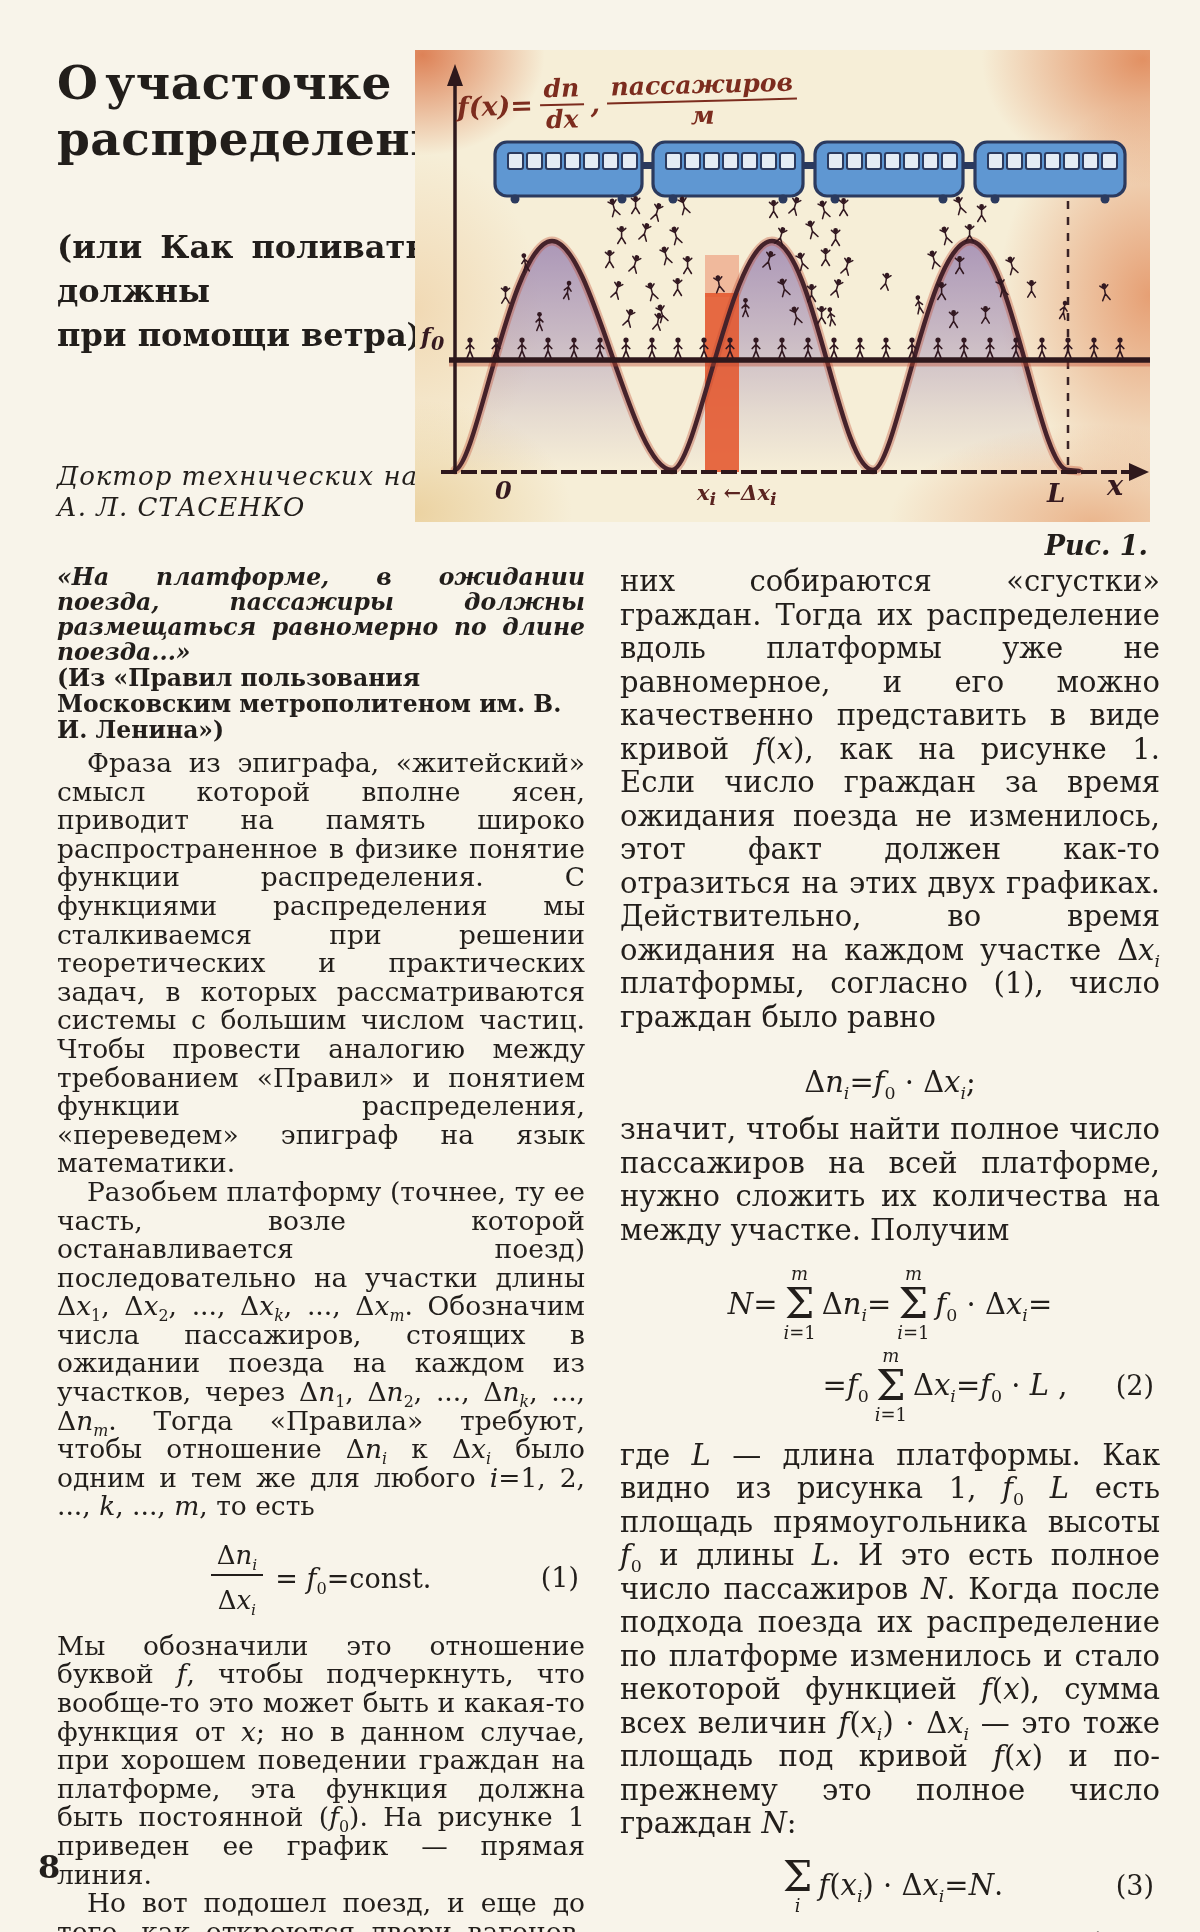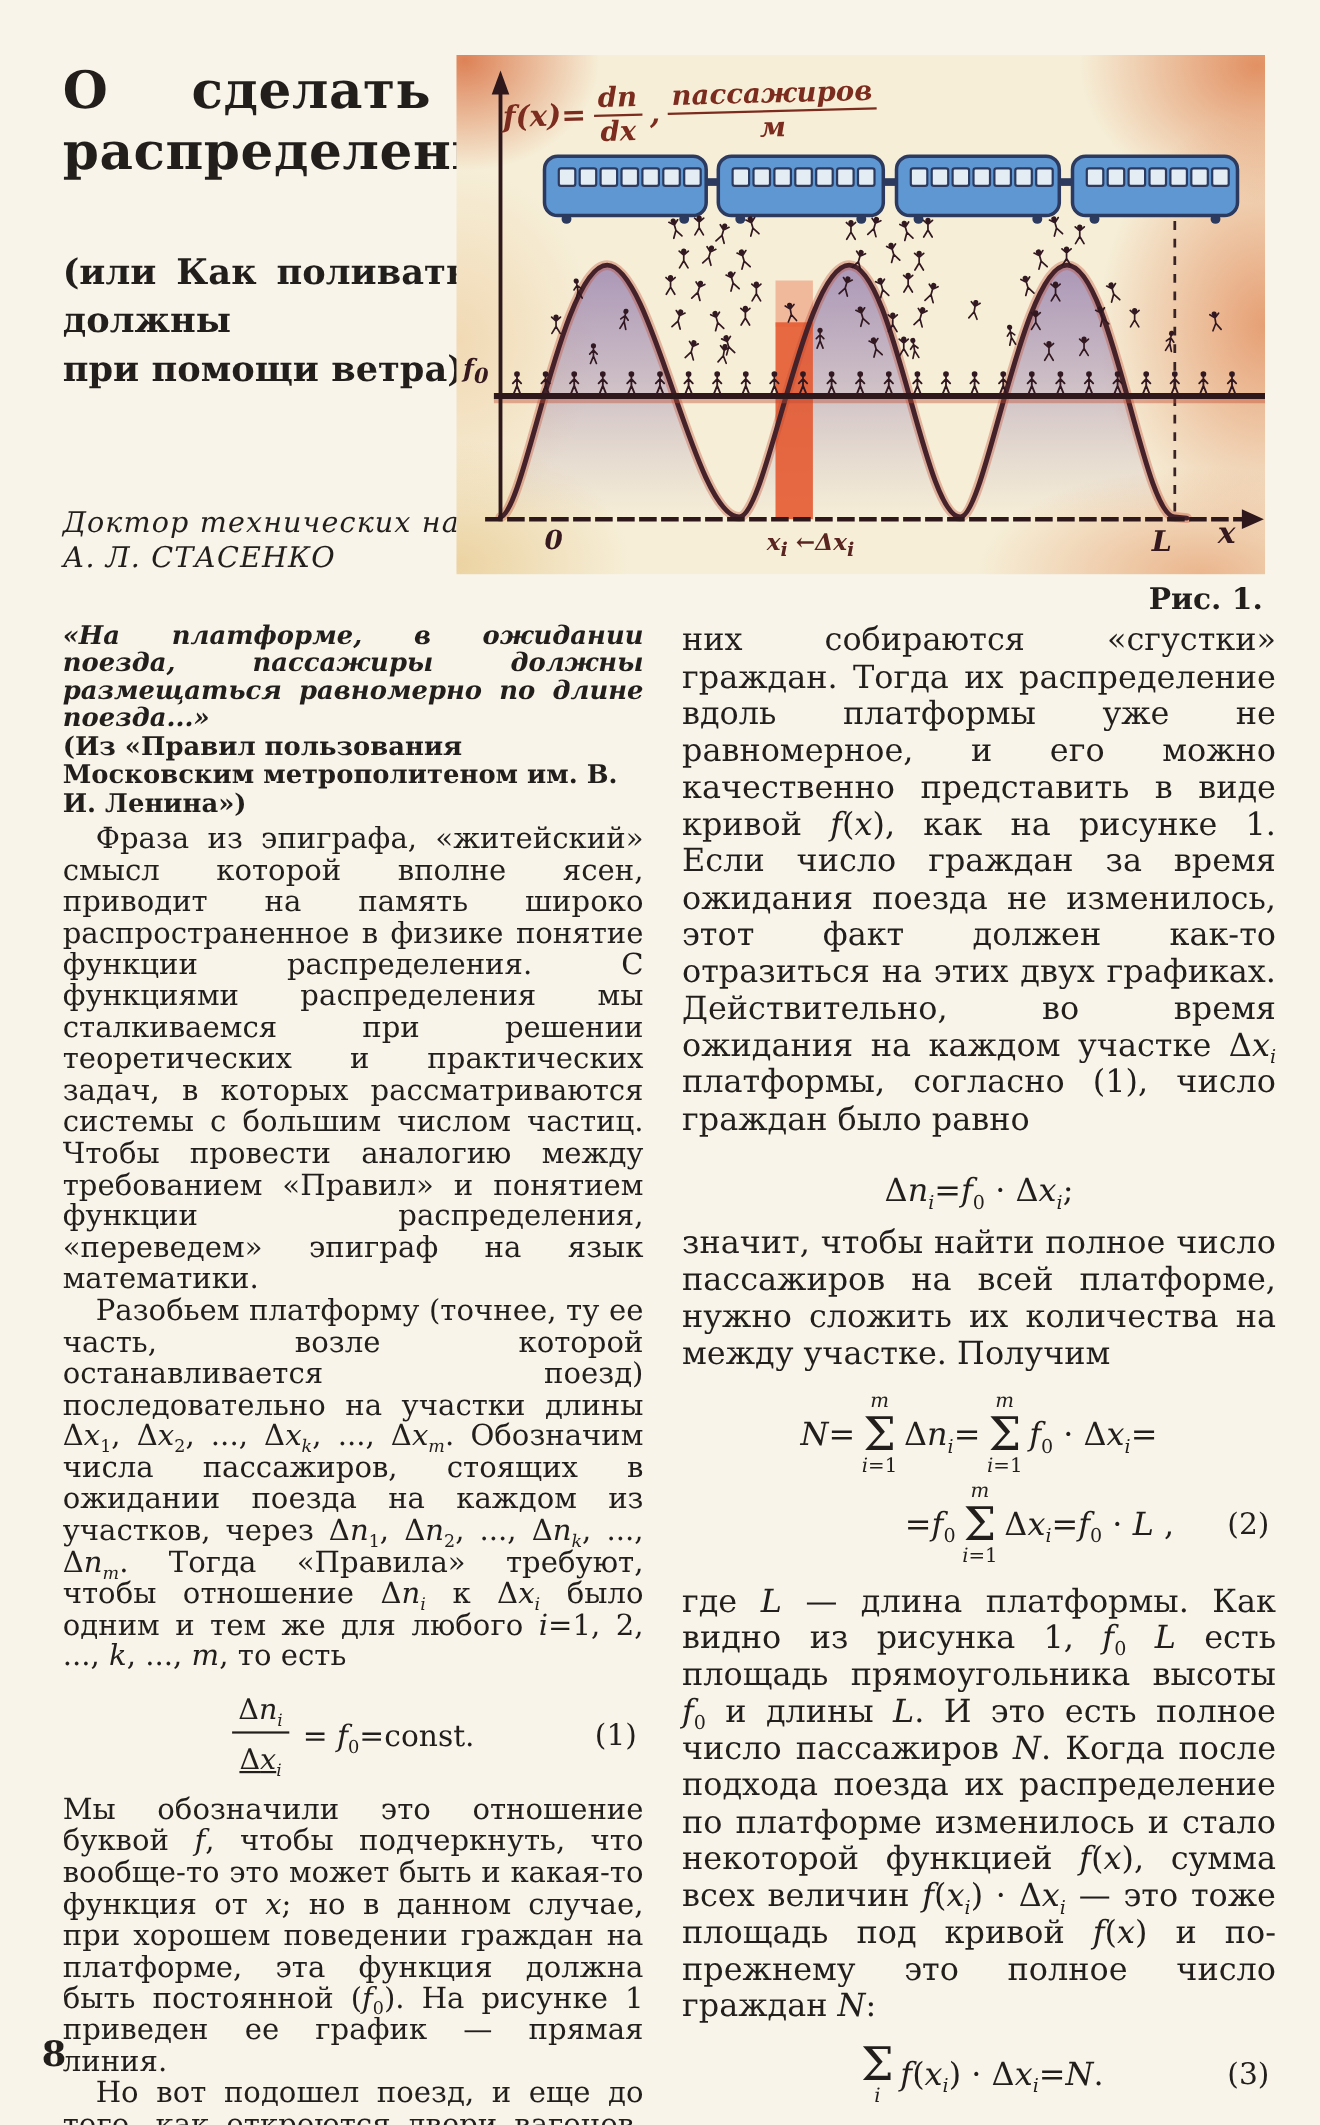--- a/index.html
+++ b/index.html
@@ -21,21 +21,21 @@
   .col-left .body{font-size:26.5px;line-height:28.6px;}
   .col-left .body:first-of-type{margin-top:6px;}
   .ind{text-indent:30px;}
   
   .formula{position:relative;display:flex;align-items:center;justify-content:center;
            font-size:27px;line-height:1.15;}
   .formula sub,.body sub{font-size:.6em;line-height:0;}
   .f1{margin:20px 0 16px;}
   .frac{display:inline-flex;flex-direction:column;align-items:center;margin-right:12px;justify-content:space-between;}
   .fr-num{border-bottom:2.5px solid #221e1b;padding:0 6px 3px;font-size:26px;}
-  .fr-den{padding-top:10px;font-size:26px;text-decoration:underline;}
+  .fr-den{padding-top:10px;font-size:26px;}
   .ftag{position:absolute;right:6px;top:50%;transform:translateY(-50%);font-style:normal;font-size:27px;}
   .fdn{margin:32px 0 14px;font-size:29px;}
   .f2{display:block;margin:18px 0 14px;font-size:29px;}
   .f2-l1,.f2-l2{display:flex;align-items:center;justify-content:center;}
   .f2-l2{margin-top:4px;padding-left:110px;position:relative;}
   .f2 .ftag{top:50%;}
   .sum{display:inline-flex;flex-direction:column;align-items:center;margin:0 6px;line-height:1;}
   .s-top,.s-bot{font-size:18px;line-height:1.05;}
   .s-sig{font-size:42px;line-height:.95;font-style:normal;}
   .f3{margin:16px 0 14px;font-size:29px;}
@@ -53,33 +53,33 @@
       radial-gradient(170px 210px at 0% 55%, rgba(229,168,98,.3), rgba(229,168,98,0) 75%),
       #f6eed7;}
   .figure svg{position:absolute;left:0;top:0;}
   .hand{position:absolute;left:42px;top:24px;display:flex;align-items:center;gap:7px;
         color:#7c2c1e;font-style:italic;font-size:27px;transform:rotate(-1.5deg);font-weight:600;}
   .hfrac{display:inline-flex;flex-direction:column;align-items:center;line-height:1.02;font-size:25px;}
   .hnum{border-bottom:2.5px solid #7c2c1e;padding:0 4px 2px;}
   .hden{padding-top:1px;}
   .fig-label{position:absolute;font-style:italic;font-size:23px;color:#35191f;font-weight:600;}
   .fig-caption{position:absolute;left:415px;top:530px;width:733px;text-align:right;
-               font-weight:600;font-size:27px;}
+               font-style:italic;font-weight:600;font-size:27px;}
   .page-number{position:absolute;left:38px;top:1848px;font-weight:700;font-size:32px;}
 </style>
 </head>
 <body>
 
 <div class="page">
 
   <section class="col-left">
     <h1 class="title">
       <span class="t-line1">
           <span>О</span>
-          <span>сделать</span>
+          <span>участочке</span>
         </span>
       <span class="t-line2">распределения</span>
     </h1>
     <h2 class="subtitle">
       <span>(или Как поливать</span>
       <span>должны</span>
       <span>при помощи ветра)</span>
     </h2>
     <div class="author">
       <div>Доктор технических наук</div>

